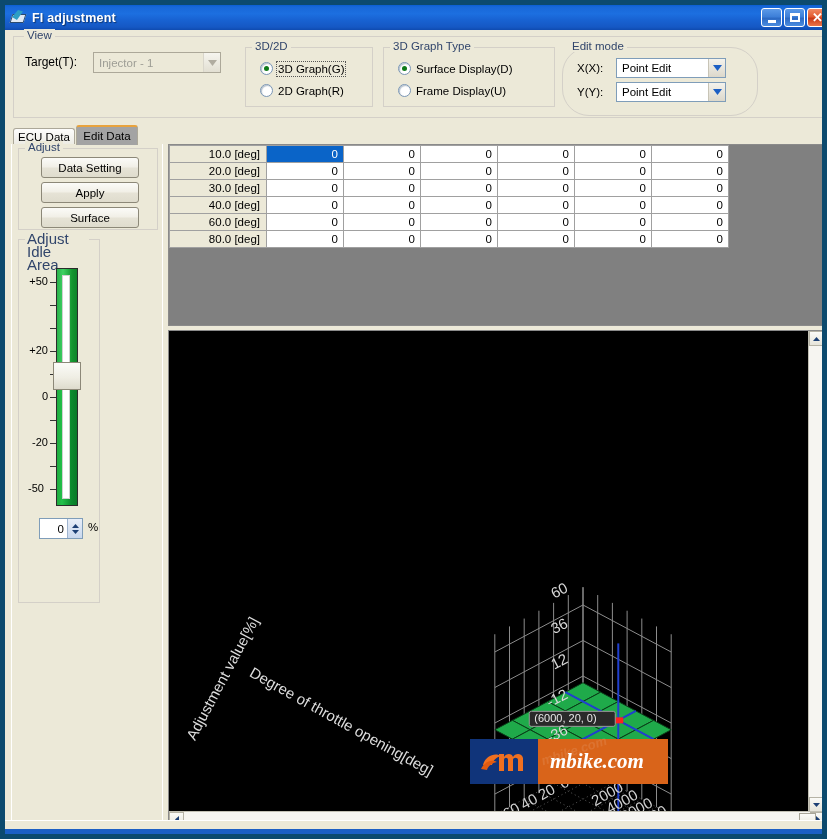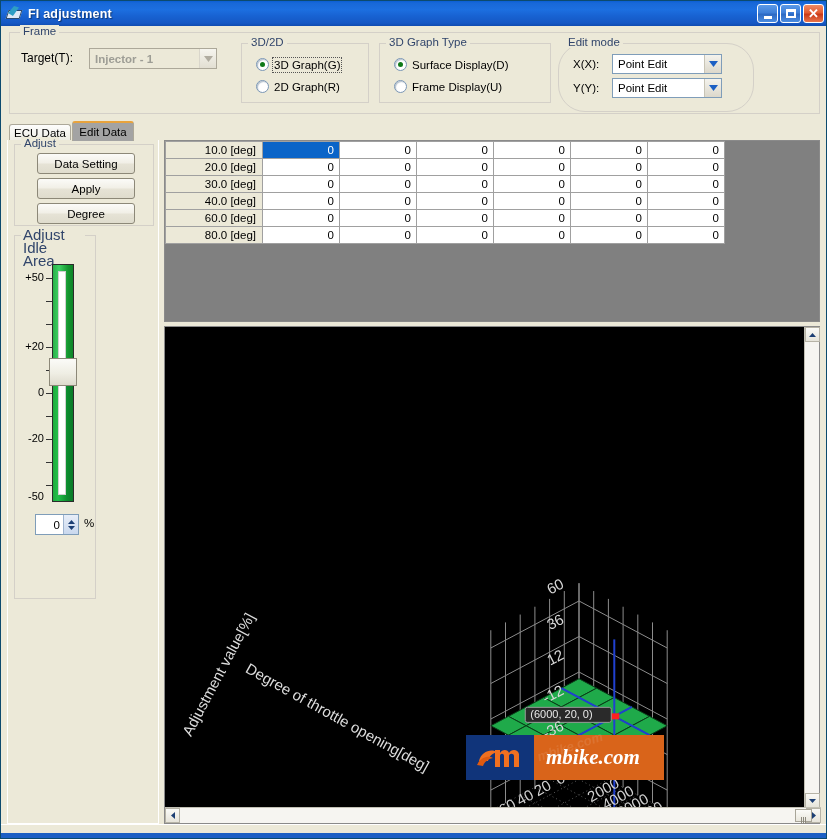--- a/index.html
+++ b/index.html
@@ -6,21 +6,21 @@
   html, body {
     margin: 0; padding: 0;
     background: #ffffff;
     font-family: "Liberation Sans", sans-serif;
   }
   #app {
     position: relative;
     width: 827px; height: 839px;
     background: #ece9d8;
     overflow: hidden;
-    border: 1px solid #0c4a6e;
+    border: 5px solid #0c4a6e;
   }
 
   
   .titlebar {
     position: absolute; left: 0; top: 0; width: 827px; height: 25px;
     background: linear-gradient(180deg,#0a5fd4 0%, #1868d8 8%, #1c6fe0 35%,
                                 #1862d2 60%, #1558c4 88%, #0f4bb0 100%);
     display: flex; align-items: center;
     padding-left: 5px;
   }
@@ -66,21 +66,21 @@
     font-size: 11.5px; padding: 0 3px; top: -8px;
   }
   .inner-group {
     position: absolute; border: 1px solid #d4d0c8; background: #ece9d8;
   }
 
   .target-label { position: absolute; left: 20px; top: 50px; font-size: 12px; color:#000;}
   .target-combo {
     position: absolute; left: 88px; top: 47px; width: 128px; height: 21px;
     background: #ece9d8; border: 1px solid #aca899;
-    display: flex; align-items: center; font-weight: bold;
+    display: flex; align-items: center;
   }
   .target-combo .val { font-size: 11.5px; color: #9d9d95; padding-left: 5px; flex: 1; }
   .combo-arrow {
     width: 17px; height: 100%; display:flex; align-items:center; justify-content:center;
     border-left: 1px solid #d9d6cb;
     background: linear-gradient(180deg,#f6f5ef,#e2dfd2);
   }
   .combo-arrow.disabled svg polygon { fill: #b0aca0; }
 
   .g32 { left: 240px; top: 42px; width: 128px; height: 60px; }
@@ -290,21 +290,21 @@
       <div class="winbtn">
           <div class="g-max"></div>
         </div>
       <div class="winbtn close">
           <div class="g-cls">✕</div>
         </div>
     </div>
   </div>
 
   <div class="view-group">
-    <div class="gb-legend" style="left:10px;">Frame</div>
+    <div class="gb-legend" style="left:10px;">View</div>
   </div>
 
   <div class="target-label">Target(T):</div>
   <div class="target-combo">
     <div class="val">Injector - 1</div>
     <div class="combo-arrow disabled">
       <svg width="9" height="6">
           <polygon points="0,0 9,0 4.5,6" fill="#b0aca0"></polygon>
         </svg>
     </div>
@@ -360,21 +360,21 @@
     <div class="tab inactive">ECU Data</div>
     <div class="tab active">Edit Data</div>
   </div>
 
   <div class="left-panel">
 
     <div class="adjust-group">
       <div class="gb-legend" style="left:6px;">Adjust</div>
       <div class="btn" style="top:8px;">Data Setting</div>
       <div class="btn" style="top:33px;">Apply</div>
-      <div class="btn" style="top:58px;">Degree</div>
+      <div class="btn" style="top:58px;">Surface</div>
     </div>
 
     <div class="idle-group">
       <div class="idle-legend">
         <span>Adjust Idle</span><br>
         <span>Area</span>
       </div>
 
       <div class="tickcol">
         <div class="tickmark" style="top:14px;"></div>
@@ -384,21 +384,21 @@
         <div class="tickmark" style="top:83px;"></div>
         <div class="ticklabel" style="top:83px;">+20</div>
         <div class="tickmark" style="top:106px;"></div>
         <div class="tickmark" style="top:129px;"></div>
         <div class="ticklabel" style="top:129px;">0</div>
         <div class="tickmark" style="top:152px;"></div>
         <div class="tickmark" style="top:175px;"></div>
         <div class="ticklabel" style="top:175px;">-20</div>
         <div class="tickmark" style="top:198px;"></div>
         <div class="tickmark" style="top:221px;"></div>
-        <div class="ticklabel" style="top:233px;">-50</div>
+        <div class="ticklabel" style="top:221px;text-align:center;">-50</div>
       </div>
 
       <div class="slider-wrap">
         <div class="slider-track">
             <div class="upper"></div>
           </div>
         <div class="slider-bar"></div>
         <div class="slider-thumb"></div>
       </div>
 

